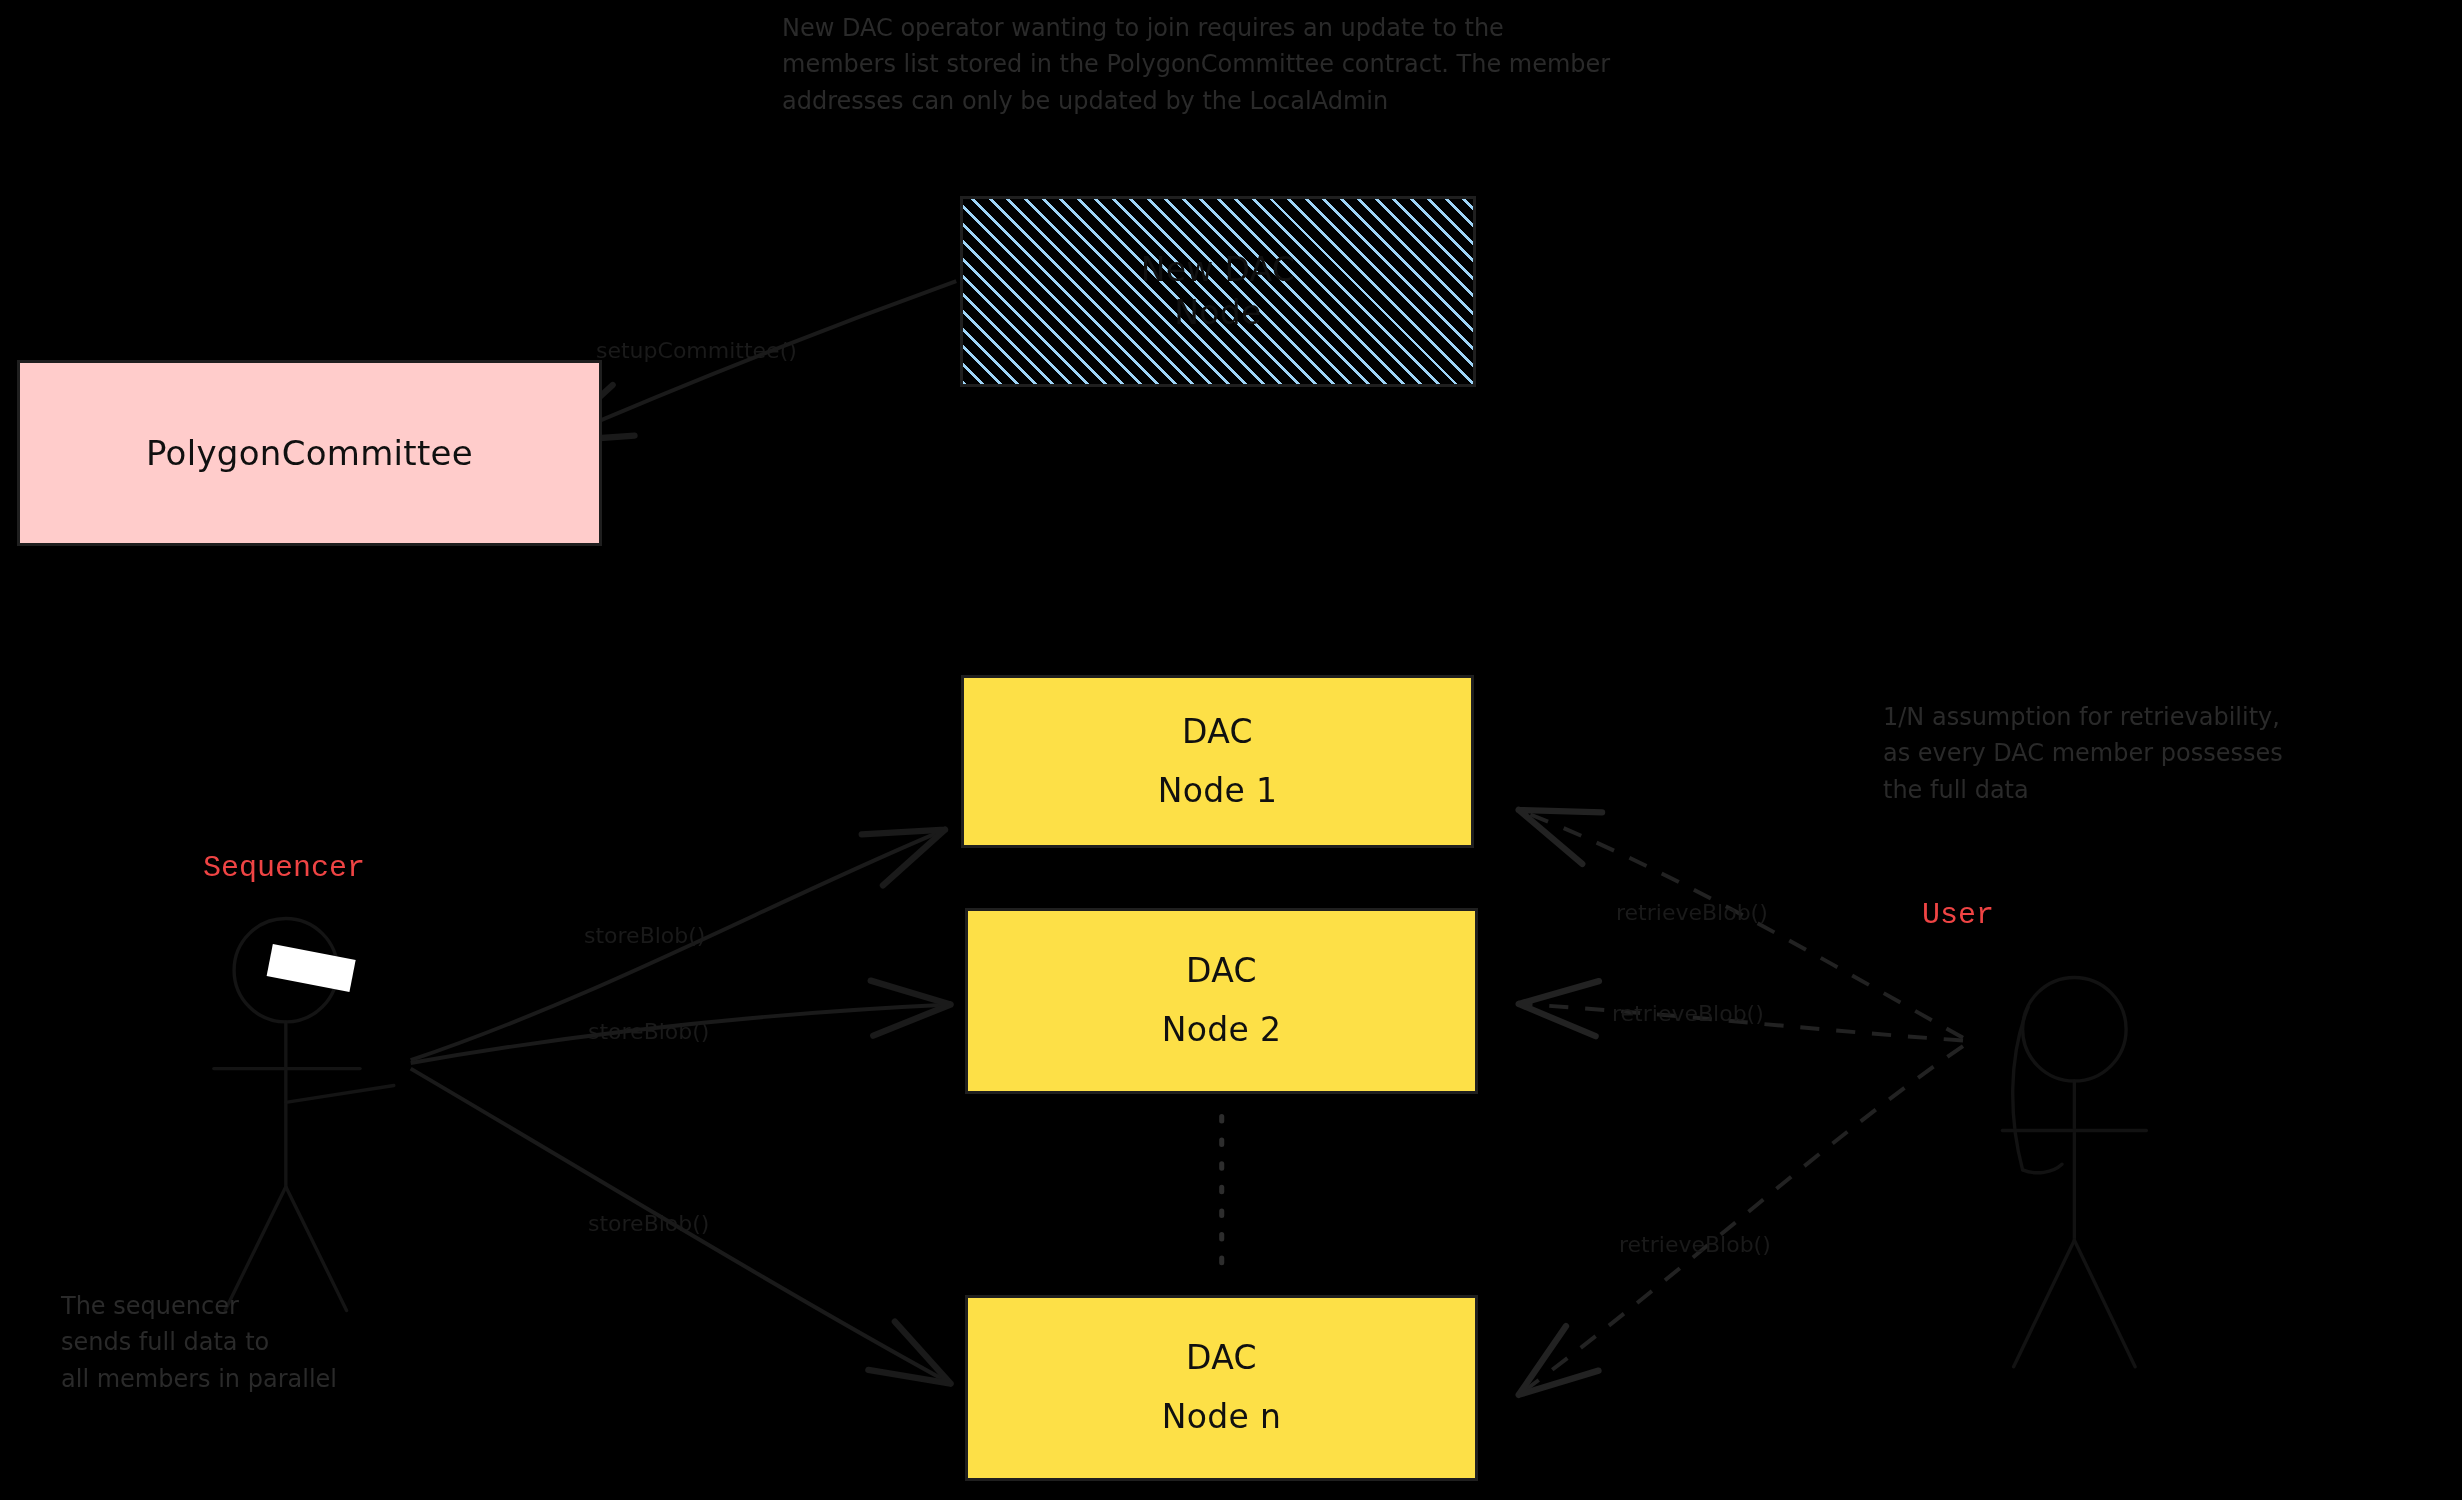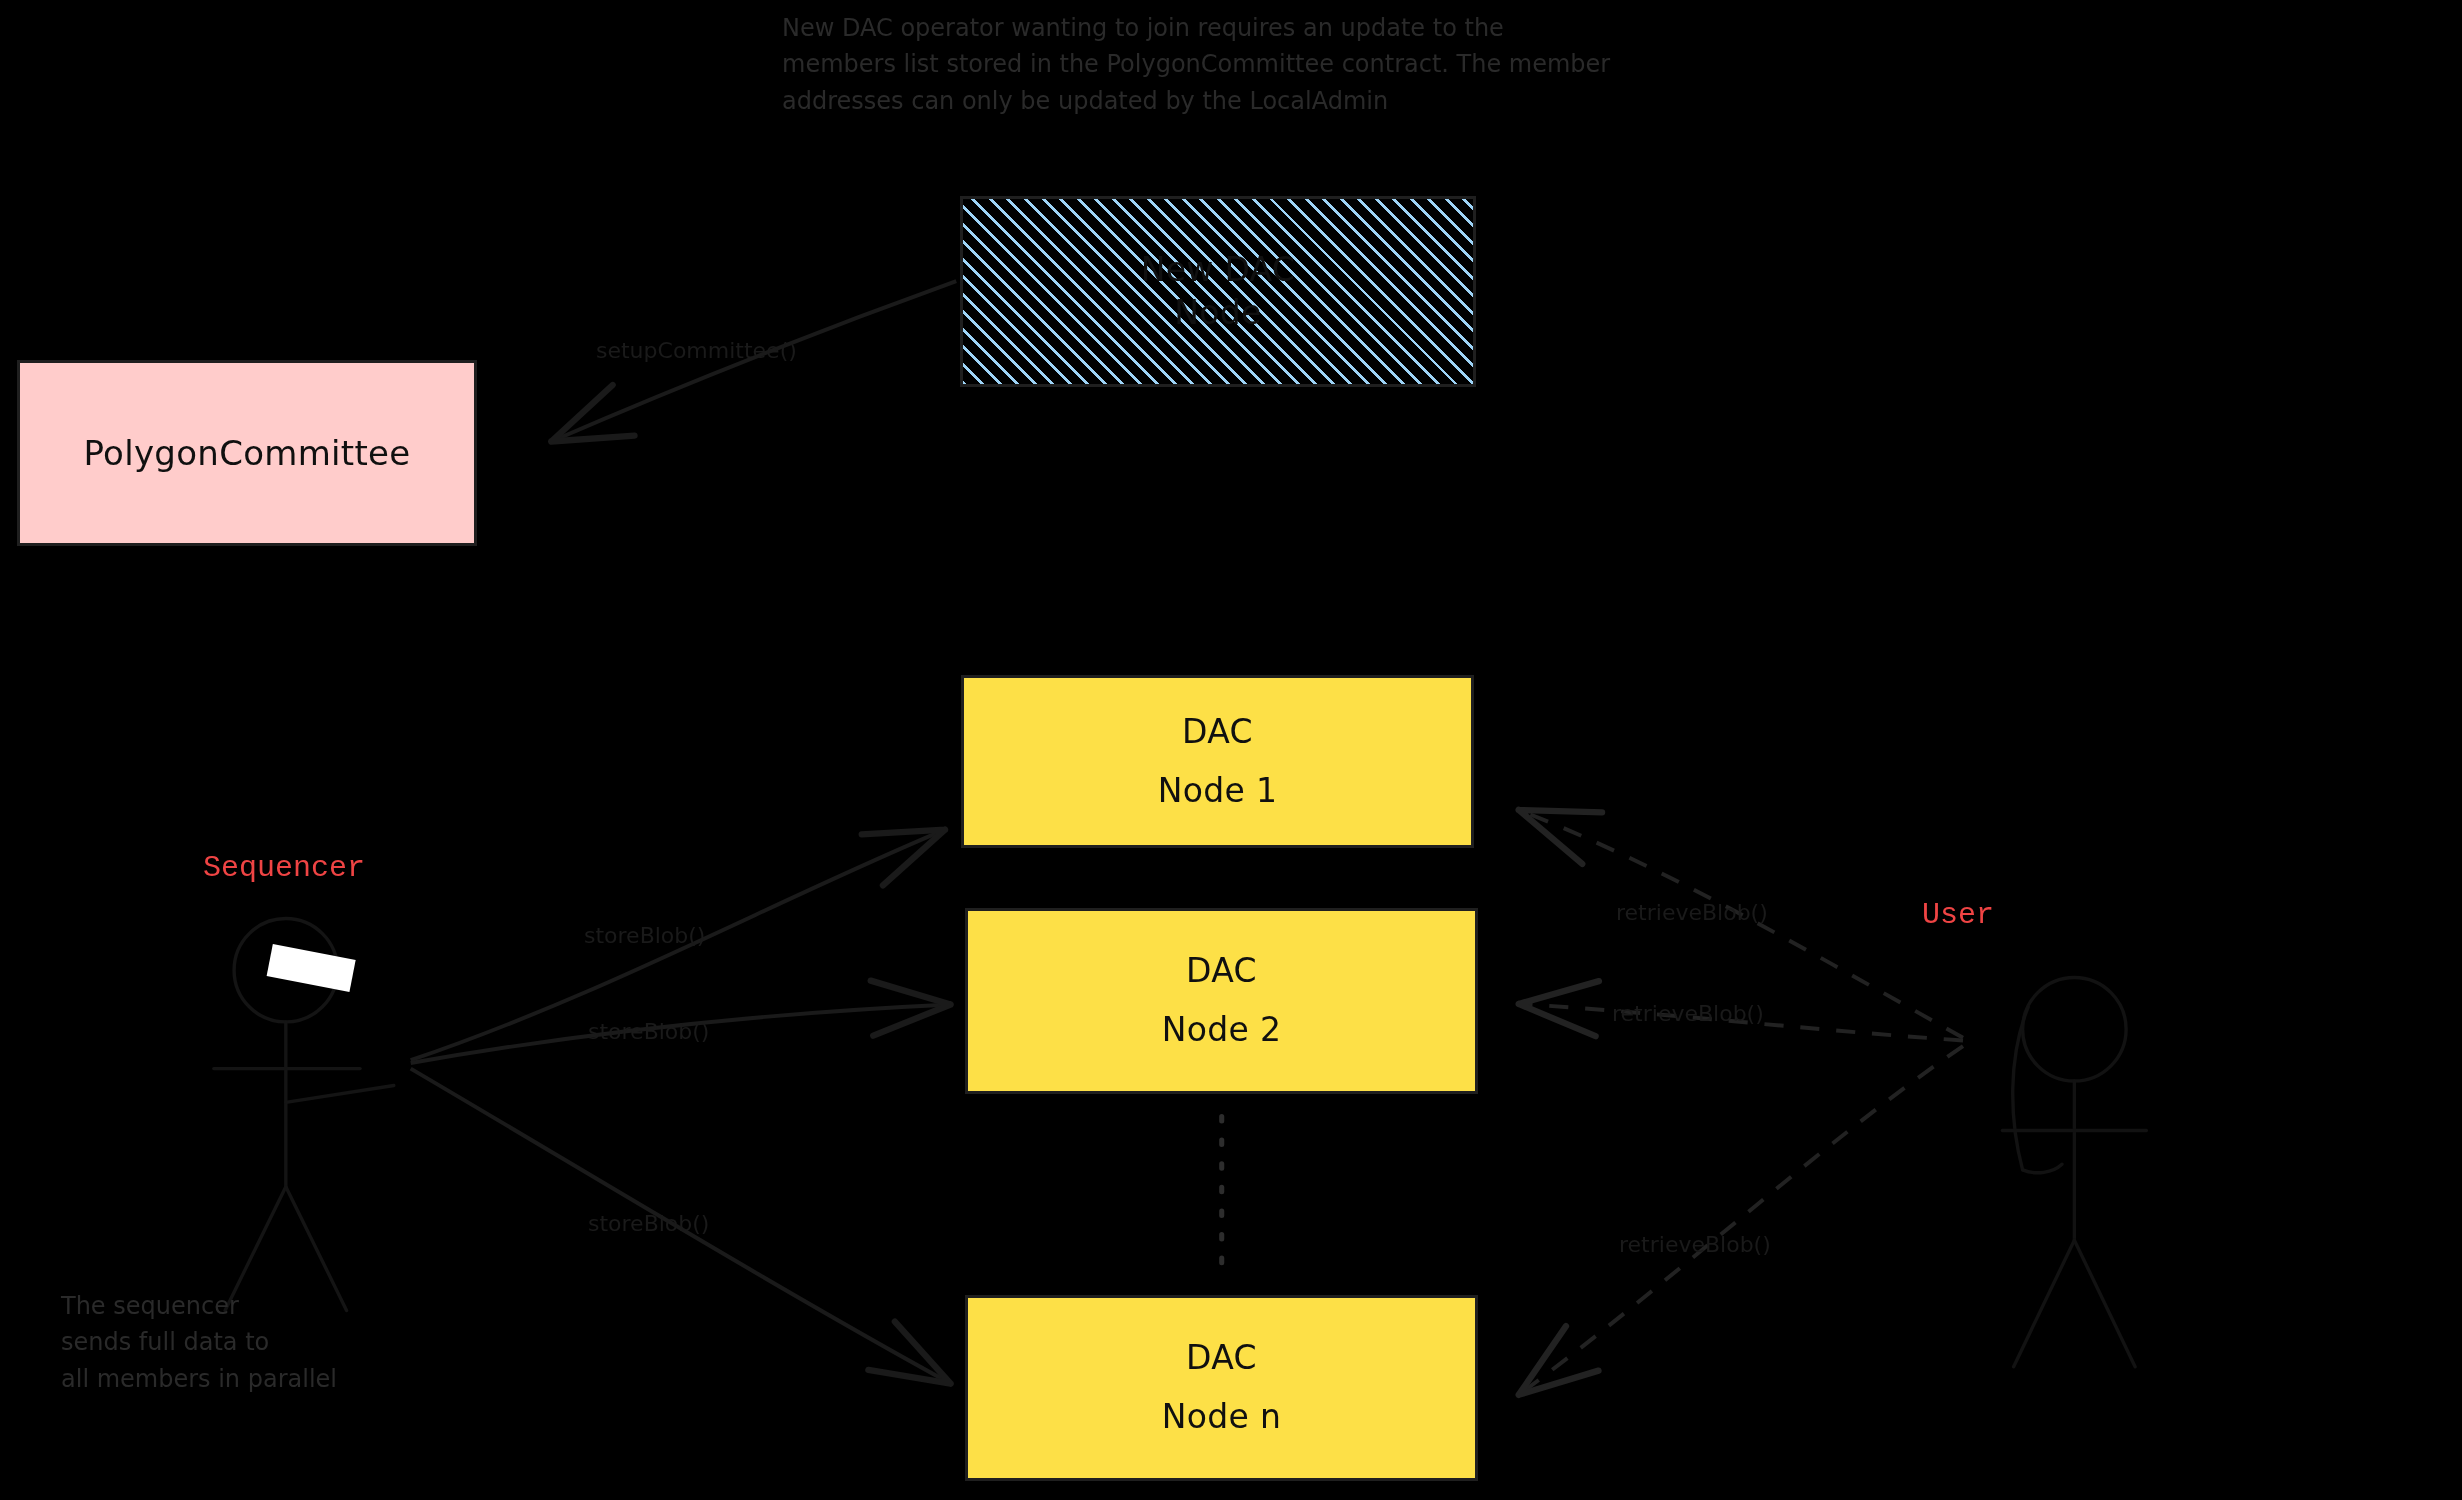--- a/index.html
+++ b/index.html
@@ -155,31 +155,34 @@
       <line x1="3560" y1="2010" x2="3816" y2="2010"></line>
       <line x1="3688" y1="2205" x2="3580" y2="2430"></line>
       <line x1="3688" y1="2205" x2="3796" y2="2430"></line>
     </g>
   </svg>
 
   <div class="annotation" style="left:782px; top:10px; width:1193px;">New DAC operator wanting to join requires an update to the
 members list stored in the PolygonCommittee contract. The member
 addresses can only be updated by the LocalAdmin</div>
 
+  <div class="annotation" style="left:1883px; top:699px; width:574px;">1/N assumption for retrievability,
+as every DAC member possesses
+the full data</div>
 
   <div class="annotation" style="left:61px; top:1288px; width:450px;">The sequencer
 sends full data to
 all members in parallel</div>
 
   <div class="node-box hatched-node" style="left:960px; top:196px; width:516px; height:191px;">
     <div class="line">New DAC</div>
     <div class="line">Node</div>
   </div>
 
-  <div class="node-box committee-node" style="left:17px; top:360px; width:460px; height:186px;">
+  <div class="node-box committee-node" style="left:17px; top:360px; width:585px; height:186px;">
     <div class="line">PolygonCommittee</div>
   </div>
 
   <div class="node-box dac-node" style="left:961px; top:675px; width:513px; height:173px;">
     <div class="line">DAC</div>
     <div class="line">Node 1</div>
   </div>
 
   <div class="node-box dac-node" style="left:965px; top:908px; width:513px; height:186px;">
     <div class="line">DAC</div>

